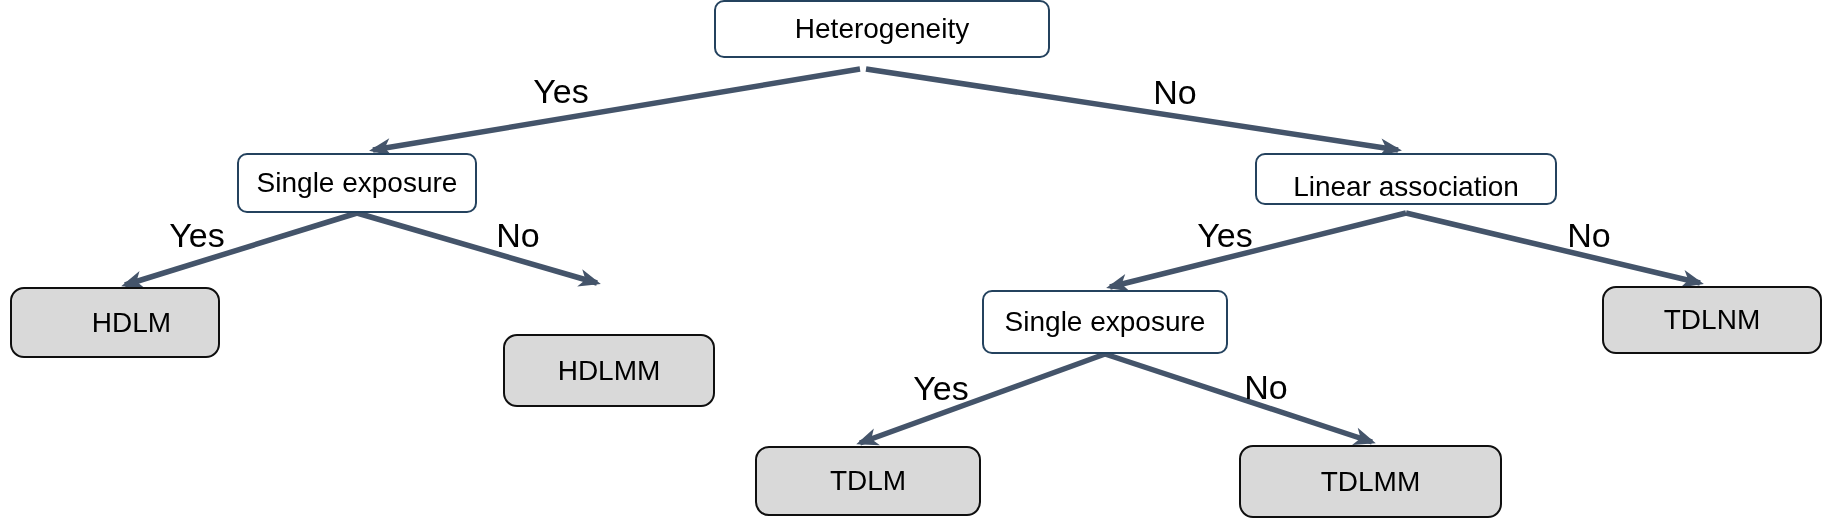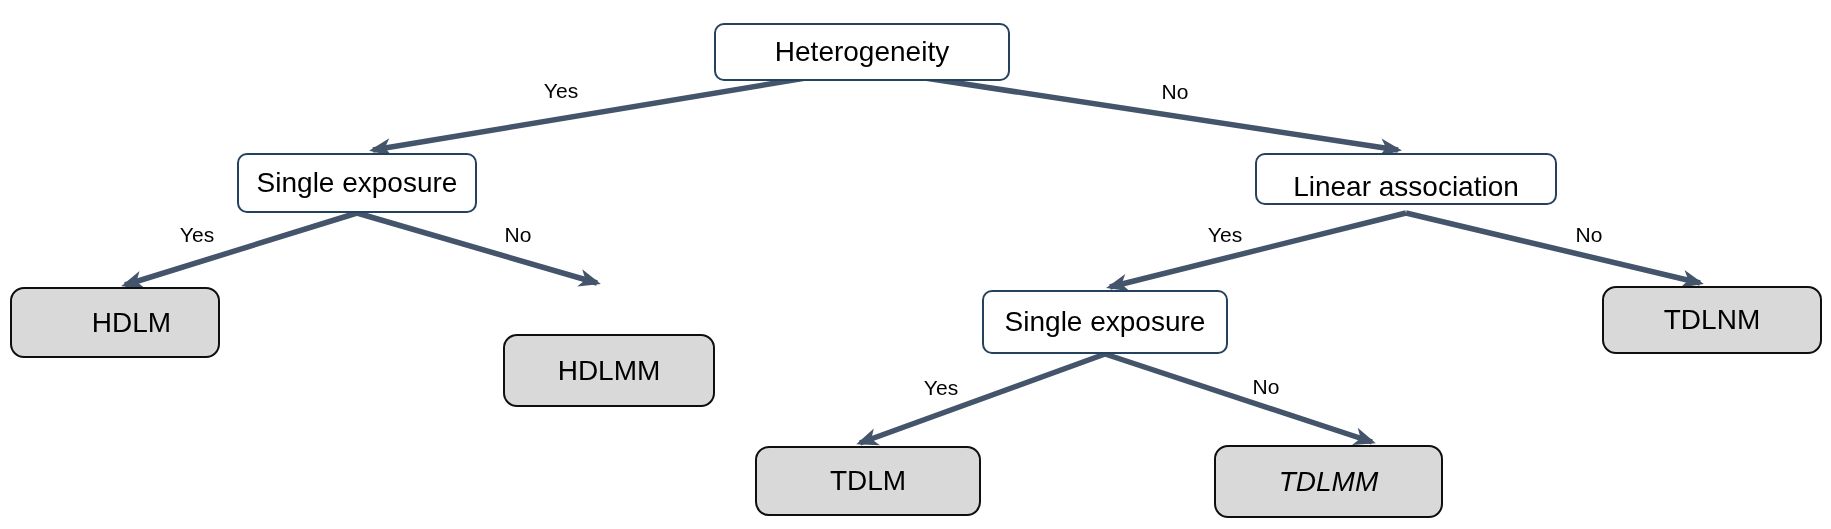--- a/index.html
+++ b/index.html
@@ -37,34 +37,34 @@
     border-radius: 10px;
   }
   .node.leaf {
     background: #d9d9d9;
     border: 2.5px solid #0f0f0f;
     border-radius: 14px;
   }
   .edge-label {
     position: absolute;
     transform: translate(-50%, -50%);
-    font-size: 21px;
+    font-size: 34px;
     color: #000000;
     white-space: nowrap;
   }
   
-  #node-heterogeneity        { left: 714px;  top: 23px;  width: 296px; height: 58px; align-items: center; }
+  #node-heterogeneity        { left: 714px;  top: 0;  width: 336px; height: 58px; align-items: center; }
   #node-single-exposure-left { left: 237px;  top: 153px; width: 240px; height: 60px; }
   #node-linear-association   { left: 1255px; top: 153px; width: 302px; height: 52px; align-items: flex-end; }
   #node-hdlm                 { left: 10px;   top: 287px; width: 210px; height: 71px; padding-left: 33px; }
   #node-hdlmm                { left: 503px;  top: 286px; width: 212px; height: 73px; margin-top: 48px; }
   #node-single-exposure-right{ left: 982px;  top: 290px; width: 246px; height: 64px; }
   #node-tdlnm                { left: 1602px; top: 286px; width: 220px; height: 68px; }
   #node-tdlm                 { left: 755px;  top: 446px; width: 226px; height: 70px; }
-  #node-tdlmm                { left: 1214px; top: 445px; width: 229px; height: 73px; font-style: italic; }
+  #node-tdlmm                { left: 1239px; top: 445px; width: 263px; height: 73px; }
   
   #label-root-yes { left: 561px;  top: 91px;  }
   #label-root-no  { left: 1175px; top: 92px;  }
   #label-sel-yes  { left: 197px;  top: 235px; }
   #label-sel-no   { left: 518px;  top: 235px; }
   #label-la-yes   { left: 1225px; top: 235px; }
   #label-la-no    { left: 1589px; top: 235px; }
   #label-ser-yes  { left: 941px;  top: 388px; }
   #label-ser-no   { left: 1266px; top: 387px; }
 </style>

